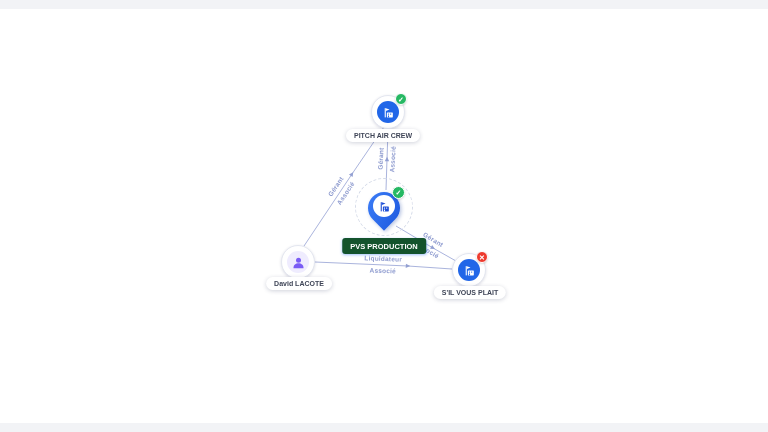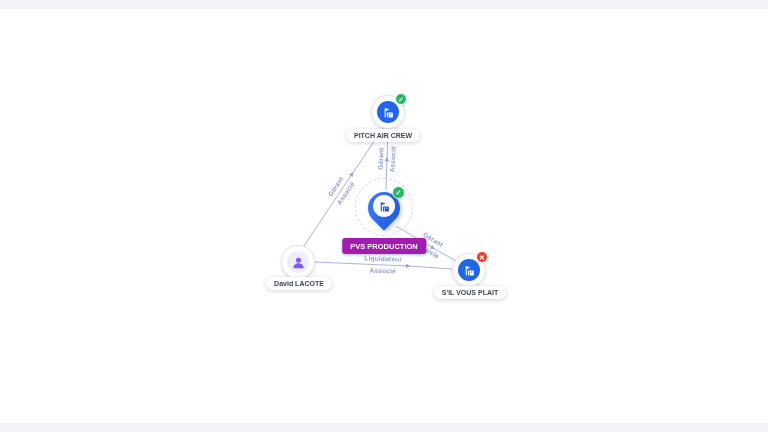--- a/index.html
+++ b/index.html
@@ -54,21 +54,21 @@
 
   .chip-white {
     position:absolute; z-index:5; transform:translateX(-50%);
     background:#fff; border-radius:8px;
     box-shadow:0 1px 4px rgba(40,50,90,.22);
     padding:3px 8px; font-size:7px; font-weight:700; color:#3f4557;
     white-space:nowrap; cursor:pointer;
   }
   .chip-blue {
     position:absolute; z-index:6; transform:translateX(-50%);
-    background:#a21caf; border-radius:3px;
+    background:#14532d; border-radius:3px;
     box-shadow:0 1px 3px rgba(19,101,239,.4);
     padding:3.5px 8px; font-size:7.5px; font-weight:700; color:#fff;
     white-space:nowrap; cursor:pointer;
   }
 
   .pin-wrap { position:absolute; z-index:4; cursor:pointer; }
   .dash-ring {
     position:absolute; left:-29px; top:-30px; width:58px; height:58px;
     border:1px dashed #cdd4e4; border-radius:50%; opacity:.85;
   }

